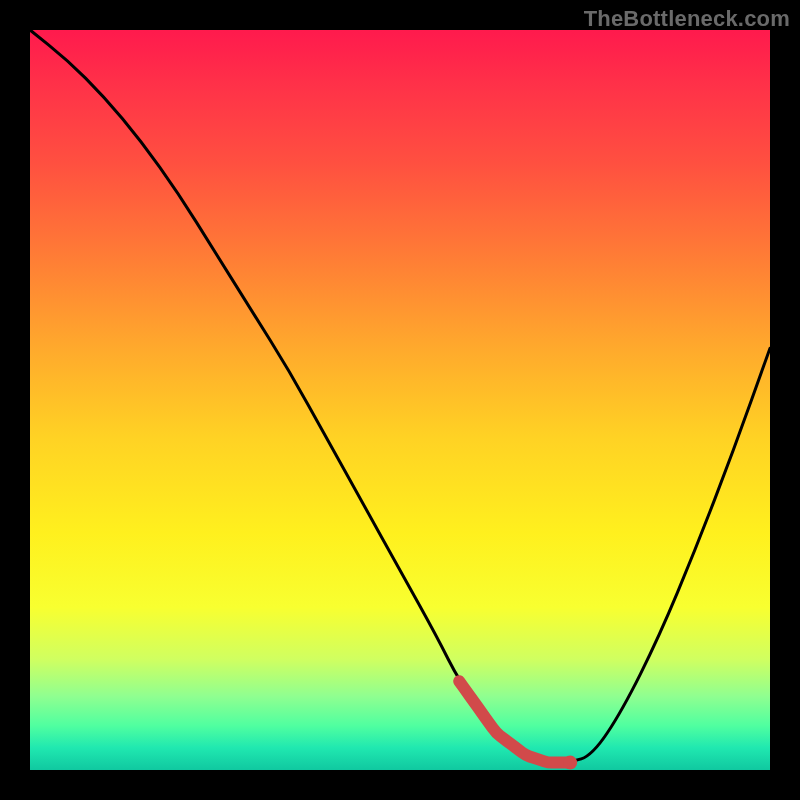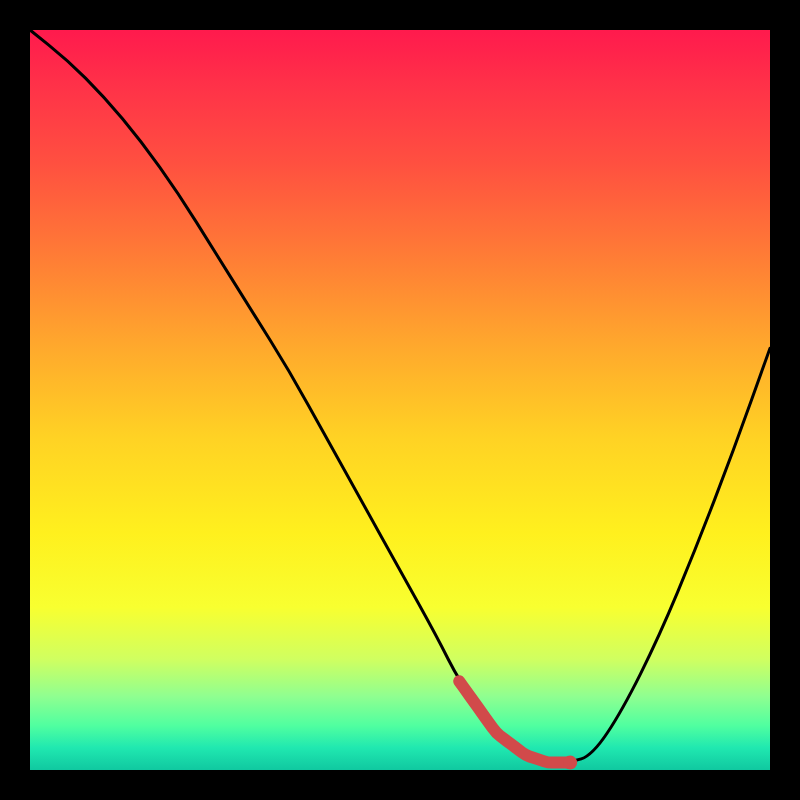--- a/index.html
+++ b/index.html
@@ -46,20 +46,21 @@
     position: absolute;
     left: 0; top: 0;
     width: 740px; height: 740px;
     overflow: visible;
   }
 </style>
 </head>
 <body>
 
 <div class="chart-container">
+  <div class="watermark">TheBottleneck.com</div>
   <div class="plot-area">
     <svg class="curve" viewBox="0 0 740 740">
       <path id="main-curve" fill="none" stroke="#000" stroke-width="3" stroke-linecap="round" stroke-linejoin="round" d="M 0 0 Q 0 0 18.5 14.800000000000011 Q 37 29.600000000000023 55.5 48.10000000000002 Q 74 66.60000000000002 92.5 88.80000000000001 Q 111 111 129.5 136.89999999999998 Q 148 162.79999999999995 166.5 192.39999999999998 Q 185 222 203.5 251.6 Q 222 281.2 240.5 310.79999999999995 Q 259 340.4 277.5 373.7 Q 296 407 314.5 440.3 Q 333 473.6 351.5 506.90000000000003 Q 370 540.2 388.5 573.5 Q 407.00000000000006 606.8 418.1 629 Q 429.2 651.2 447.7 677.1 Q 466.2 703 481 714.1 Q 495.8 725.2 506.9 728.9000000000001 Q 518 732.6 529.0999999999999 732.6 Q 540.1999999999999 732.6 551.3 728.9000000000001 Q 562.4 725.2 577.2 703 Q 592 680.8 610.5 643.8 Q 629 606.8 647.5 562.4 Q 666 518 684.5 469.9 Q 703 421.8 721.5 370 T 740 318.20000000000005"></path>
       <path id="highlight-curve" fill="none" stroke="#d14a4a" stroke-width="12" stroke-linecap="round" stroke-linejoin="round" d="M 429.2 651.2 Q 429.2 651.2 432.9 656.38 Q 436.59999999999997 661.56 440.29999999999995 666.74 Q 444 671.92 447.7 677.0999999999999 Q 451.4 682.28 455.1 687.46 Q 458.8 692.64 462.5 697.8199999999999 Q 466.2 703 469.9 705.775 Q 473.6 708.55 477.3 711.325 Q 481 714.1 484.70000000000005 716.875 Q 488.40000000000003 719.65 492.1 722.425 Q 495.8 725.2 499.5 726.4333333333334 Q 503.20000000000005 727.6666666666666 506.9 728.9 Q 510.59999999999997 730.1333333333333 514.3 731.3666666666667 Q 518 732.6 521.7 732.6 Q 525.4 732.6 529.0999999999999 732.6 Q 532.8 732.6 536.5 732.6 T 540.1999999999999 732.6"></path>
       <circle id="highlight-end-dot" r="7" fill="#d14a4a" cx="540.1999999999999" cy="732.6"></circle>
     </svg>
   </div>
 </div>
 
 </body></html>

